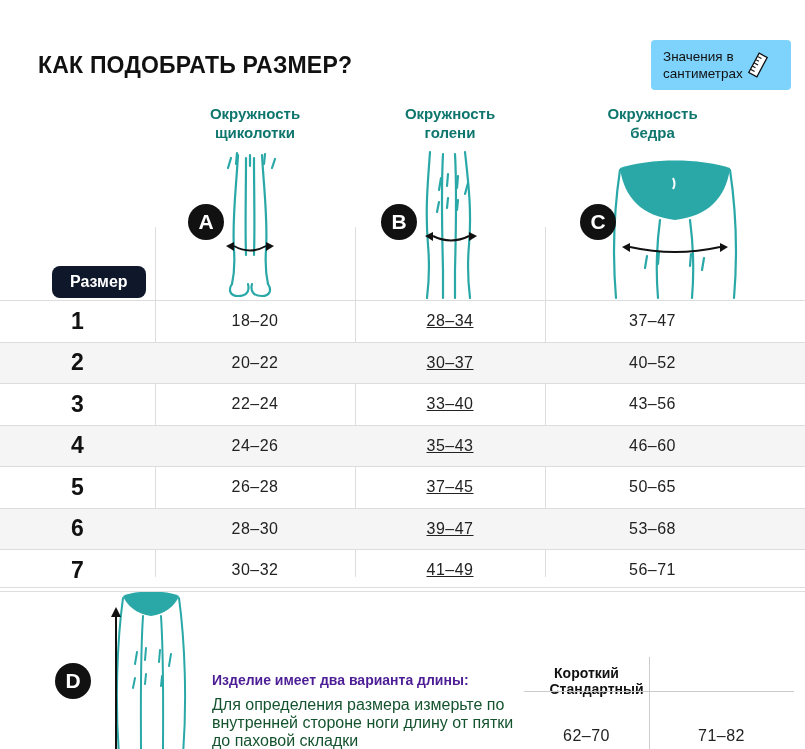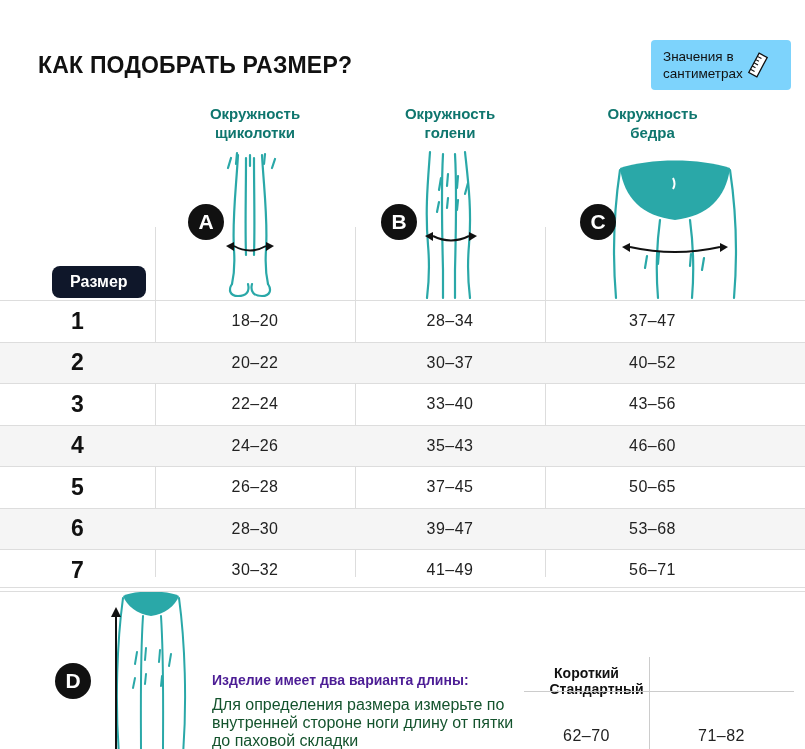--- a/index.html
+++ b/index.html
@@ -119,21 +119,21 @@
     font-weight: bold;
     color: #111111;
   }
   .row .val-cell {
     text-align: center;
     font-size: 16px;
     color: #222222;
     letter-spacing: 0.5px;
   }
   .row .v1 { width: 200px; }
-  .row .v2 { width: 190px; }
+  .row .v2 { width: 190px; text-decoration: underline; }
   .row .v3 { width: 215px; }
   .row.last { border-bottom: 1px solid #dddddd; }
 
   
   .size-label {
     position: absolute;
     left: 52px;
     top: 234px;
     background: #0f172a;
     color: #ffffff;

